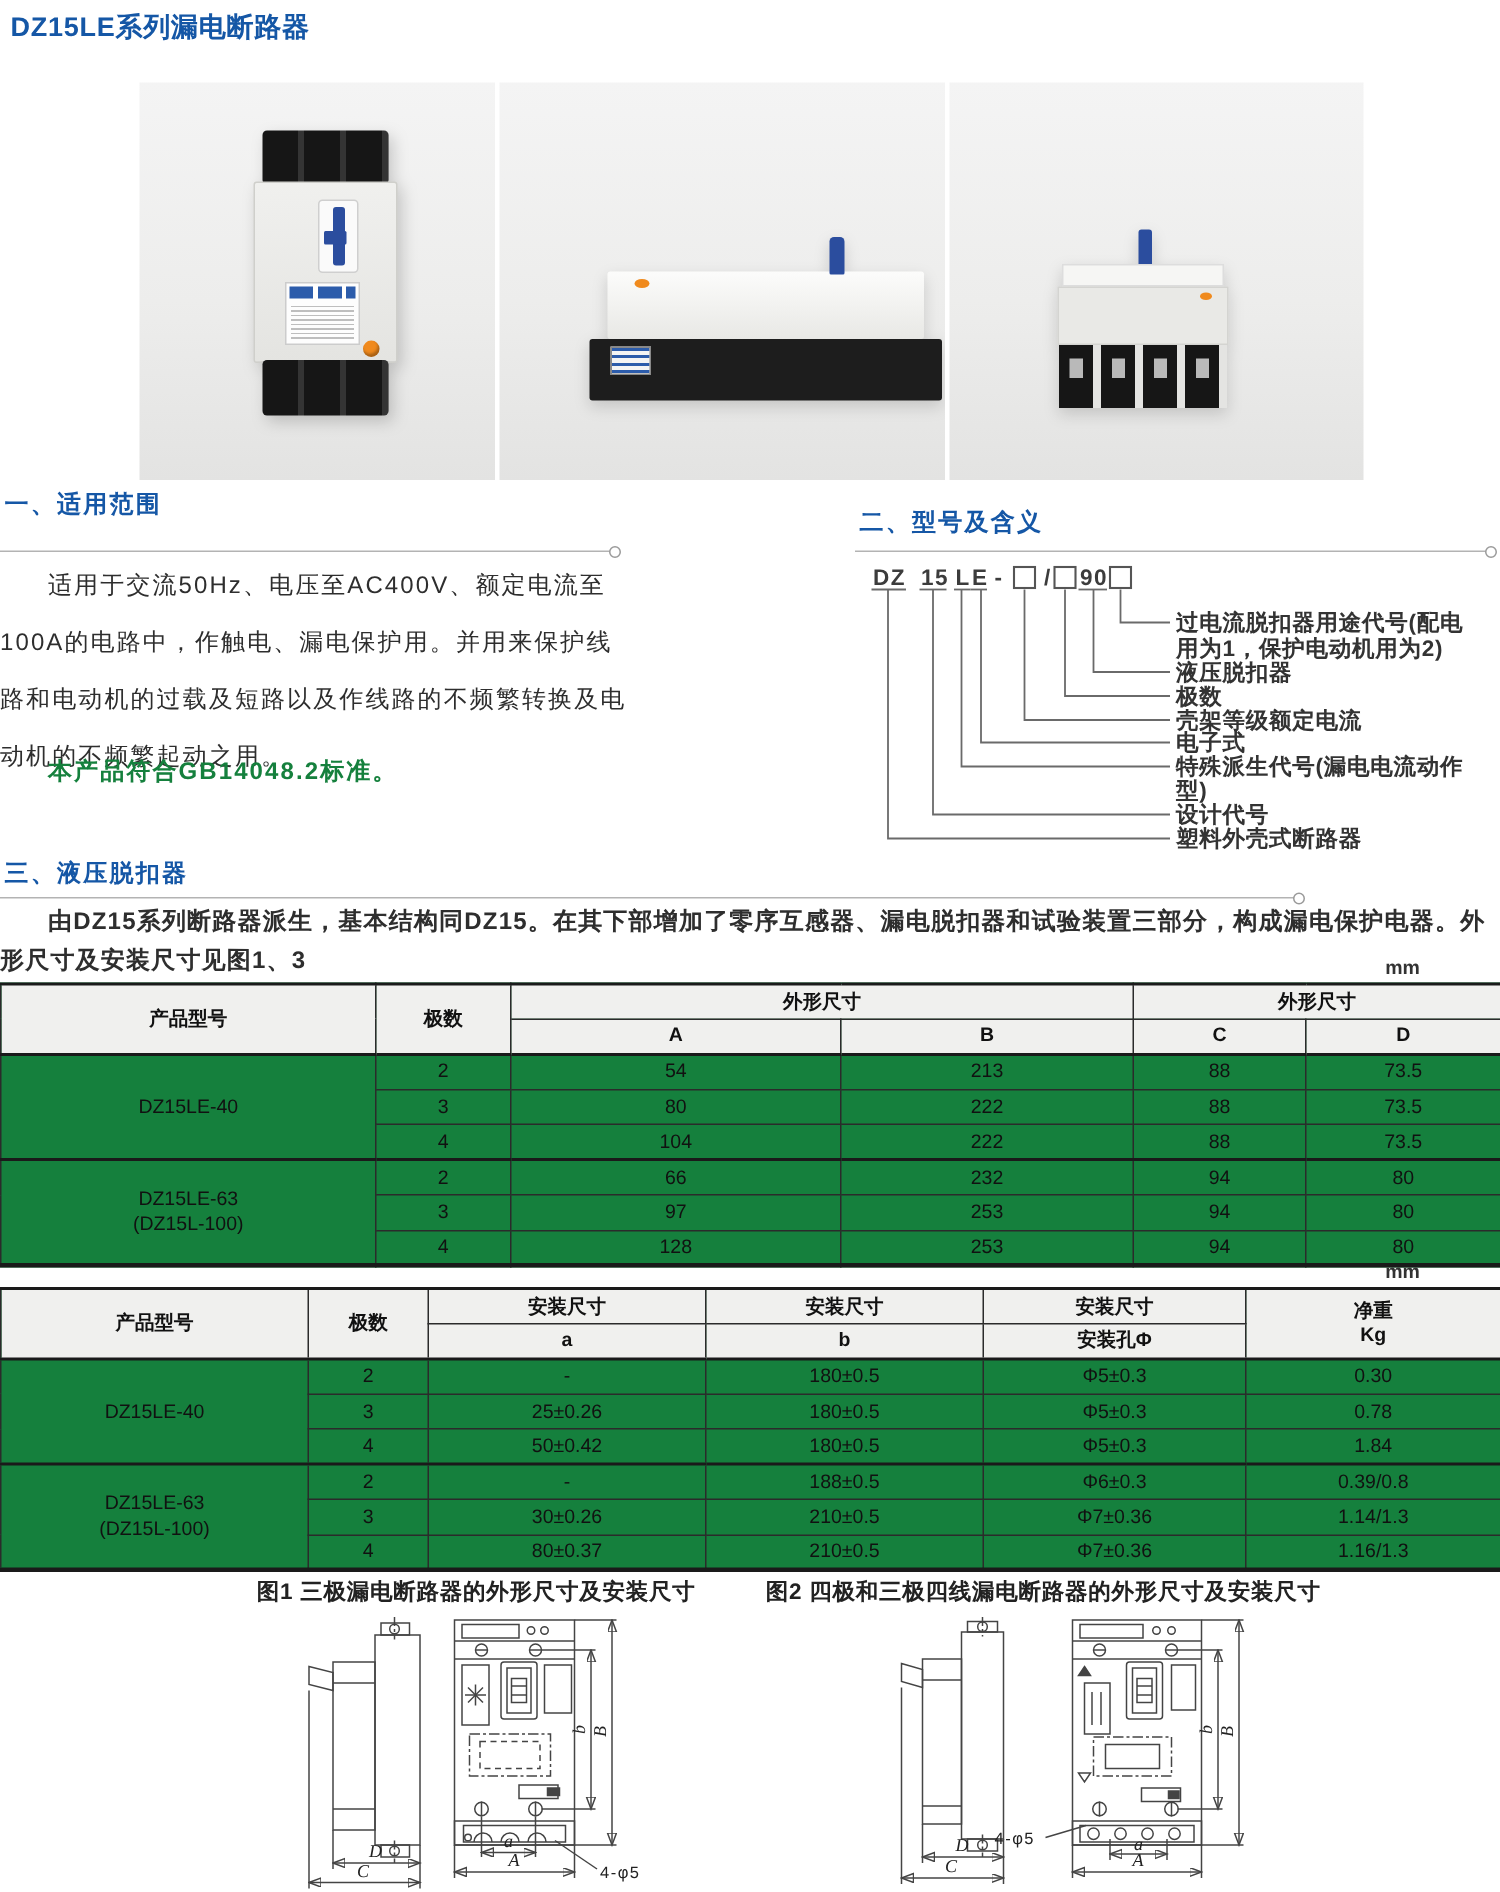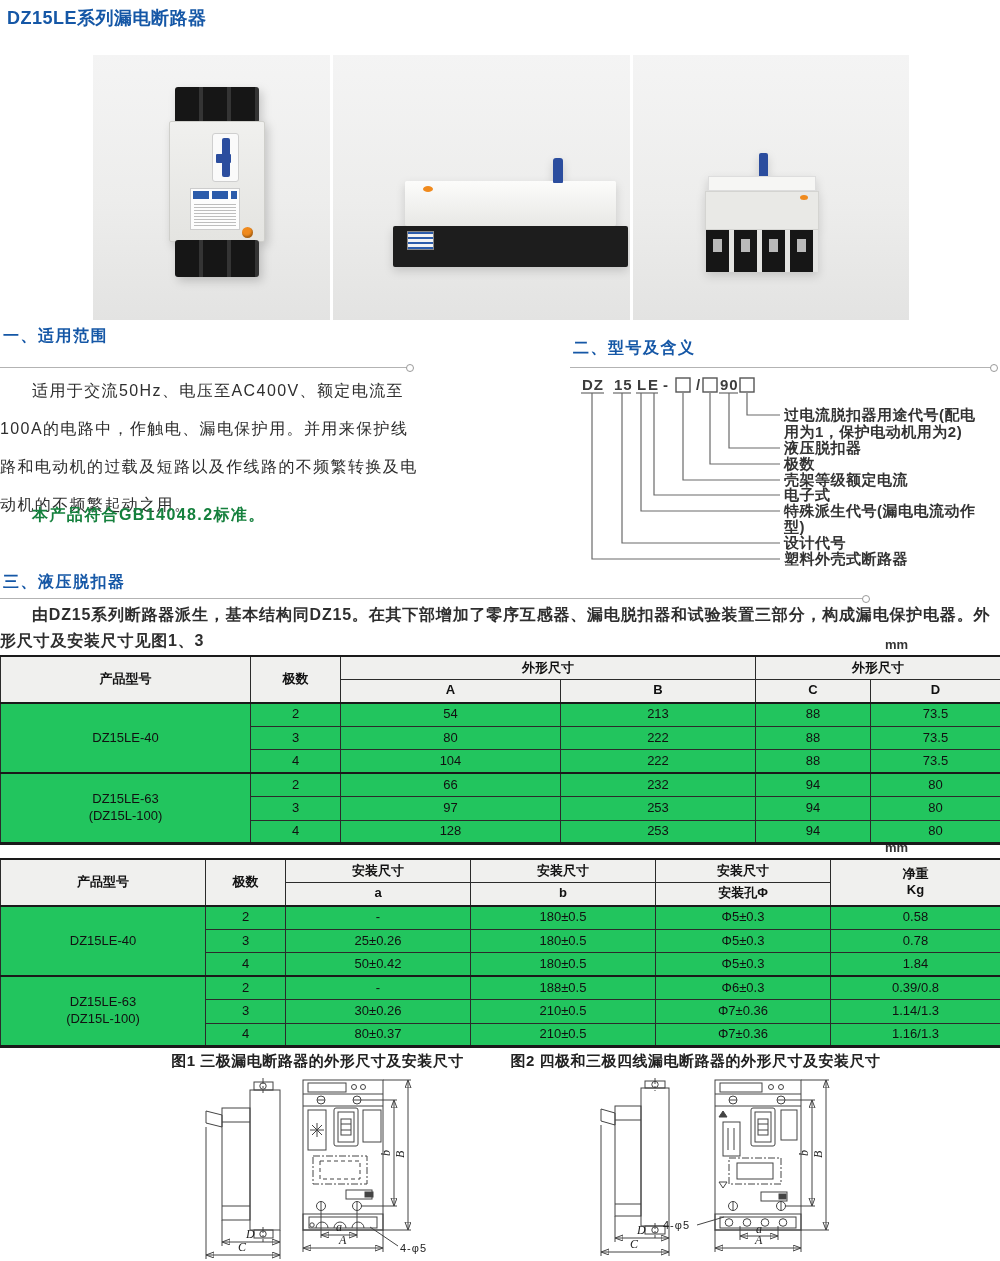--- a/index.html
+++ b/index.html
@@ -16,21 +16,21 @@
   .rule .dot{position:absolute;right:-4px;top:-4.5px;width:8px;height:8px;border:1px solid #9a9a9a;
              border-radius:50%;background:#fff}
 
   
   .para1{left:0;top:372px;width:418px;font-size:16px;line-height:38px;letter-spacing:1.4px;
          text-indent:2em;color:#2e2e2e;font-weight:400}
   .para1b{left:0;top:496px;width:418px;font-size:16px;line-height:38px;letter-spacing:1.4px;
           text-indent:2em;color:#15803d;font-weight:600}
   .para3{left:0;top:602px;width:1000px;font-size:16px;line-height:26px;letter-spacing:.8px;
          text-indent:2em;color:#2e2e2e;font-weight:600}
-  .mm{width:100px;text-align:left;font-size:13px;color:#333;font-weight:600}
+  .mm{width:100px;text-align:center;font-size:13px;color:#333;font-weight:600}
 
   
   .photo{position:absolute;top:55px;height:265px;background:linear-gradient(180deg,#f4f4f4 0%,#ededec 55%,#e3e3e2 100%);overflow:hidden}
   
   .cbf{position:absolute;left:76px;top:32px;width:96px;height:190px;filter:drop-shadow(3px 4px 5px rgba(0,0,0,.18))}
   .cbf .term{position:absolute;left:6px;width:84px;height:36px;border-radius:3px;
              background:repeating-linear-gradient(90deg,#161616 0 24px,#343434 24px 28px)}
   .cbf .term.top{top:0}
   .cbf .term.bot{top:153px;height:37px}
   .cbf .body{position:absolute;left:0;top:34px;width:96px;height:121px;border:1px solid #cfcfcb;border-radius:2px;
@@ -63,21 +63,21 @@
   .cbe .face{position:absolute;left:0;top:38px;width:114px;height:39px;background:#e9e9e6;border:1px solid #d4d4d1}
   .cbe .vents{position:absolute;left:5px;top:52px;width:104px;height:20px;
        background:repeating-linear-gradient(90deg,#8b8b89 0 2px,transparent 2px 6px,#8b8b89 6px 8px,transparent 8px 12px,#8b8b89 12px 14px,transparent 14px 26px)}
   .cbe .odot{position:absolute;left:95px;top:42px;width:8px;height:5px;border-radius:50%;background:#f08a1d}
   .cbe .terms{position:absolute;left:1px;top:77px;width:112px;height:42px;
        background:repeating-linear-gradient(90deg,#161616 0 23px,#e4e4e2 23px 28px)}
   .cbe .terms:before{content:"";position:absolute;left:7px;top:9px;height:13px;right:0;
        background:repeating-linear-gradient(90deg,#b9b9b9 0 9px,transparent 9px 28px)}
 
   
-  .dtable{position:absolute;border-collapse:collapse;table-layout:fixed;background:#22c55e;
+  .dtable{position:absolute;border-collapse:collapse;table-layout:fixed;background:#15803d;
           border-top:2px solid #1a1a1a;border-bottom:3px solid #1a1a1a}
   .dtable td{border:1px solid #2b2b2b;text-align:center;vertical-align:middle;font-size:13px;
              color:#111;padding:1px 2px;height:23px;line-height:1.3}
   .dtable tr.hr td{background:#f0f0ee;font-weight:bold}
   .dtable tr.hr2 td{border-bottom:2px solid #1a1a1a}
   .dtable td.hb[rowspan]{border-bottom:2px solid #1a1a1a}
   .dtable tr.gsep td{border-top:2px solid #1a1a1a}
 
   
   .fig-cap{top:1052px;font-size:15px;font-weight:bold;color:#222;text-align:center;letter-spacing:.5px}
@@ -279,21 +279,21 @@
         <td class="hb">a</td>
         <td class="hb">b</td>
         <td class="hb">安装孔Φ</td>
       </tr>
       <tr class="">
         <td rowspan="3">DZ15LE-40</td>
         <td>2</td>
         <td>-</td>
         <td>180±0.5</td>
         <td>Φ5±0.3</td>
-        <td>0.58</td>
+        <td>0.30</td>
       </tr>
       <tr class="">
         <td>3</td>
         <td>25±0.26</td>
         <td>180±0.5</td>
         <td>Φ5±0.3</td>
         <td>0.78</td>
       </tr>
       <tr class="">
         <td>4</td>

